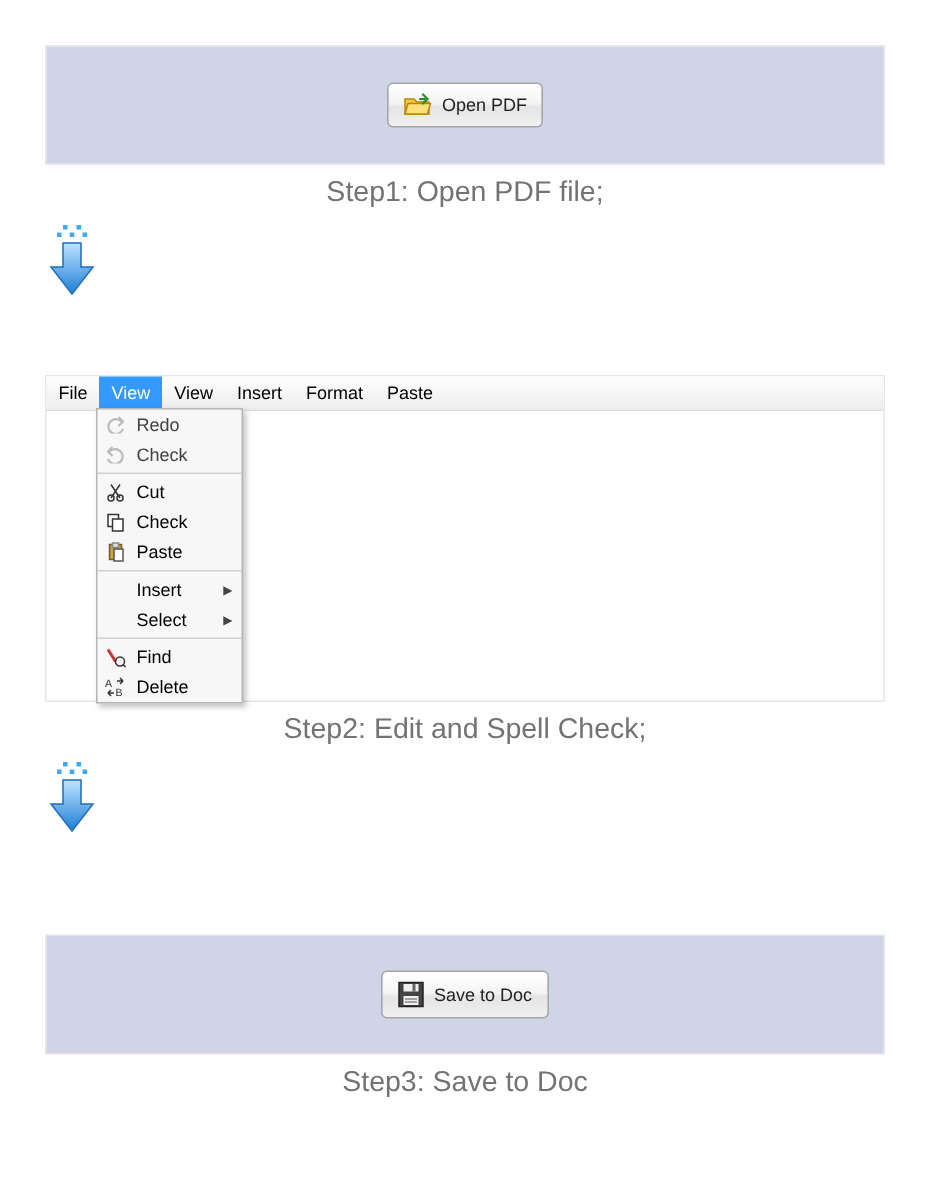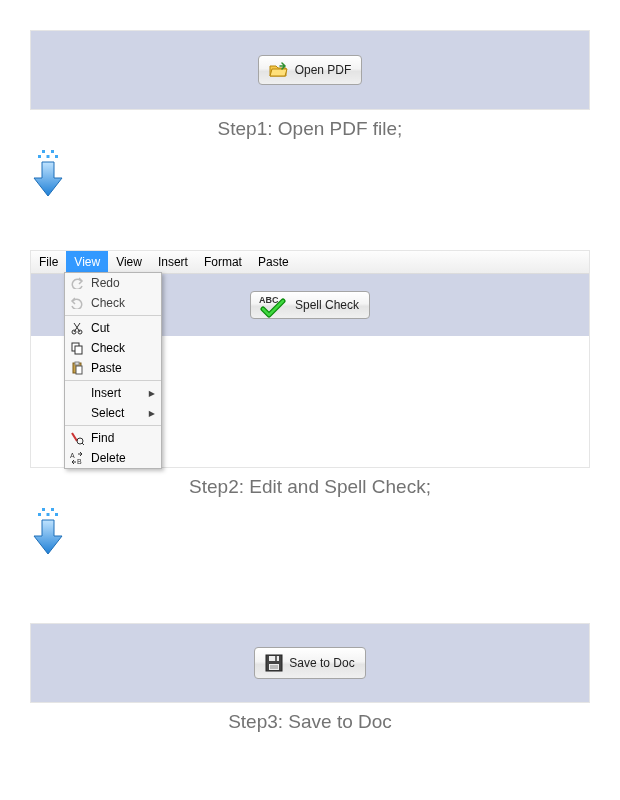--- a/index.html
+++ b/index.html
@@ -140,32 +140,20 @@
 
 <div class="step2">
   <div class="menubar">
     <div>File</div>
     <div class="selected">View</div>
     <div>View</div>
     <div>Insert</div>
     <div>Format</div>
     <div>Paste</div>
   </div>
-  <div class="toolbar-strip2">
-    <div class="btn" style="padding-left:44px; position:relative;">
-      <span class="icon-slot" style="position:absolute; left:8px; top:2px;">
-        <svg width="32" height="24" viewBox="0 0 32 24">
-          <text x="0" y="9" font-size="9" font-weight="bold" fill="#333">ABC</text>
-          <path d="M4 15 l6 6 l14 -14" stroke="#0a8a0a" stroke-width="5" fill="none" stroke-linecap="round" stroke-linejoin="round"></path>
-          <path d="M4 15 l6 6 l14 -14" stroke="#3fd63f" stroke-width="2.5" fill="none" stroke-linecap="round" stroke-linejoin="round"></path>
-        </svg>
-      </span>
-      <span>Spell Check</span>
-    </div>
-  </div>
 
   <div class="dropdown">
     <div class="item disabled">
       <span class="iconbox">
         <svg width="14" height="12" viewBox="0 0 14 12">
             <path d="M11 4 a5 5 0 1 0 1 5" stroke="#bbb" stroke-width="1.5" fill="none"></path>
             <path d="M9 1 l3 3 l-3 3" stroke="#bbb" stroke-width="1.5" fill="none"></path>
           </svg>
       </span>
       <span class="lbl">Redo</span>

